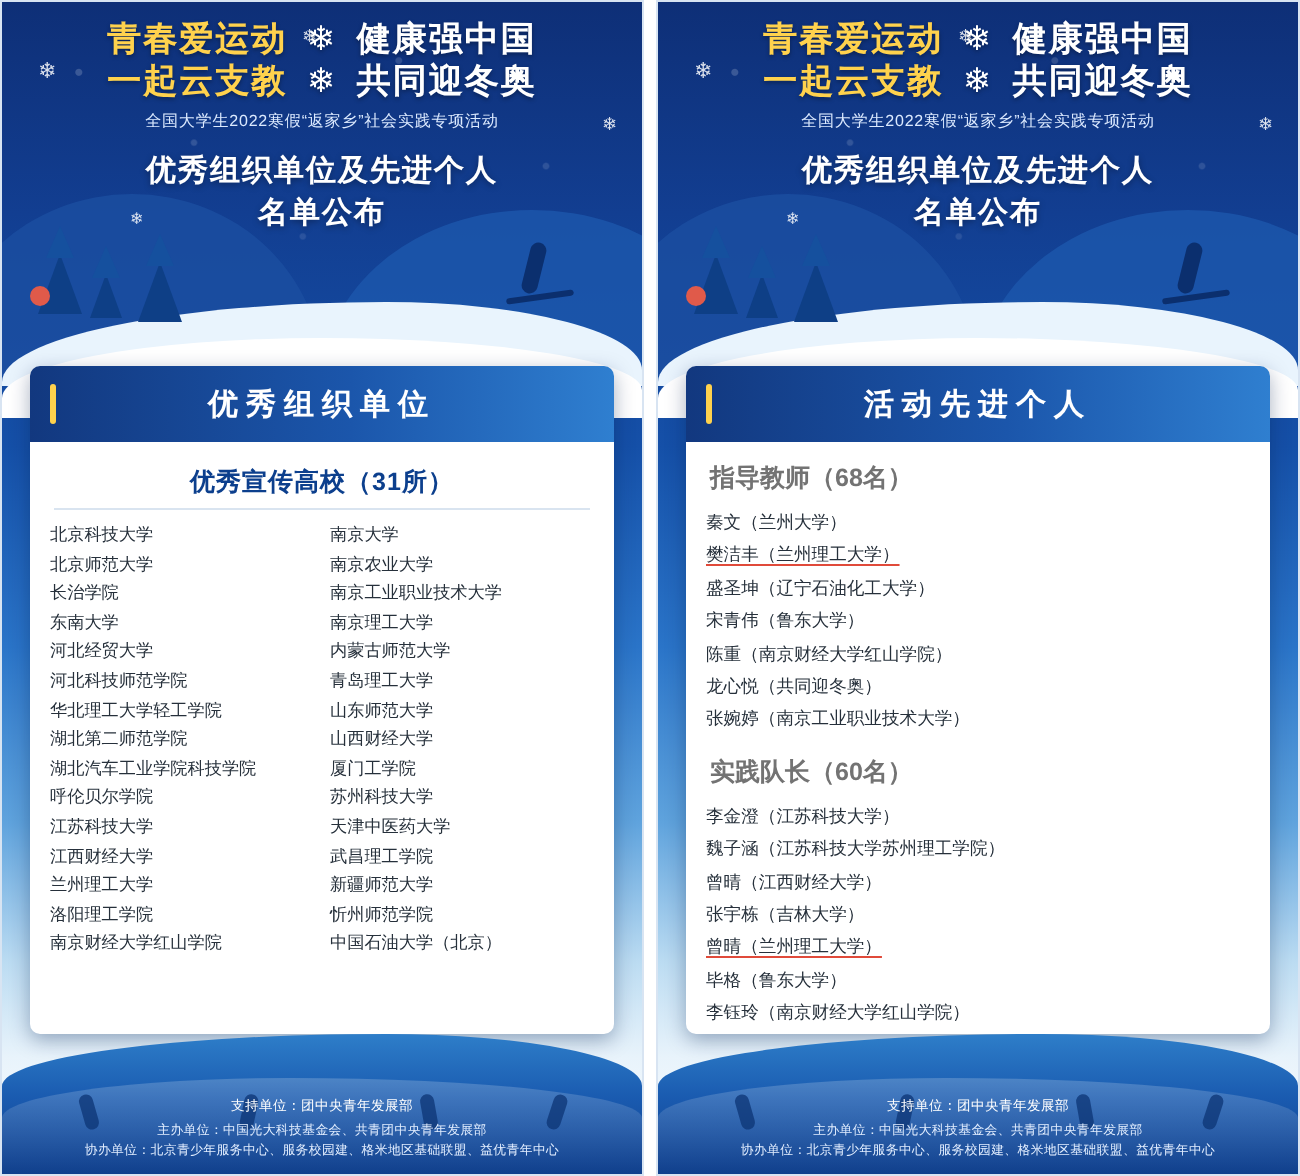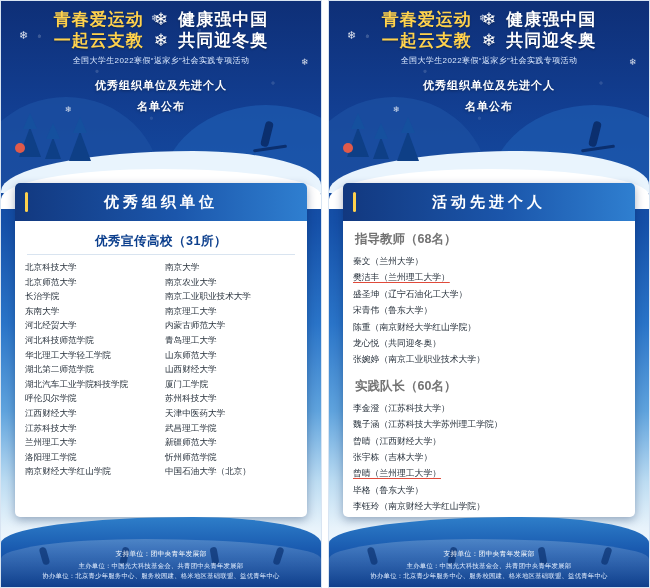--- a/index.html
+++ b/index.html
@@ -21,21 +21,21 @@
   .tree{position:absolute;width:0;height:0;border-left:11px solid transparent;border-right:11px solid transparent;border-bottom:30px solid #0e3f86;}
   .tree.s{border-left-width:8px;border-right-width:8px;border-bottom-width:22px;}
   .tree:after{content:"";position:absolute;left:-7px;top:-14px;width:0;height:0;border-left:7px solid transparent;border-right:7px solid transparent;border-bottom:16px solid #15509e;}
   
   .titleblock{position:absolute;left:0;right:0;top:8px;text-align:center;z-index:5;}
   .t1{color:#ffd24d;font-size:17px;font-weight:bold;letter-spacing:1px;line-height:21px;text-shadow:0 1px 2px rgba(0,0,0,.35);}
   .t1 .w{color:#ffffff;}
   .t2{color:#ffffff;font-size:17px;font-weight:bold;letter-spacing:1px;line-height:21px;text-shadow:0 1px 2px rgba(0,0,0,.35);}
   .t2 .y{color:#ffd24d;}
   .subline{margin-top:4px;color:#dceaff;font-size:8px;letter-spacing:.4px;}
-  .t3{margin-top:9px;color:#ffffff;font-size:11px;font-weight:bold;line-height:21px;letter-spacing:1px;text-shadow:0 1px 3px rgba(0,0,0,.35);}
+  .t3{margin-top:9px;color:#ffffff;font-size:15px;font-weight:bold;line-height:21px;letter-spacing:1px;text-shadow:0 1px 3px rgba(0,0,0,.35);}
   .snowflake{position:absolute;color:#ffffff;opacity:.85;font-size:11px;}
   
   .skier{position:absolute;background:#0b2f6e;}
   
   .card{position:absolute;left:14px;right:14px;top:182px;bottom:70px;background:#ffffff;border-radius:5px;box-shadow:0 3px 10px rgba(3,30,77,.35);z-index:6;display:flex;flex-direction:column;overflow:hidden;}
   .cardhead{height:38px;background:linear-gradient(90deg,#12387f 0%,#1b56ab 55%,#2f7fd0 100%);display:flex;align-items:center;justify-content:center;position:relative;}
   .cardhead span{color:#ffffff;font-size:15px;font-weight:bold;letter-spacing:4px;}
   .cardhead:before{content:"";position:absolute;left:10px;top:9px;width:3px;height:20px;background:#ffd24d;border-radius:2px;}
   .cardbody{flex:1;padding:8px 10px 6px 10px;overflow:hidden;}
   .sectitle{color:#0c3f8d;font-size:12.5px;font-weight:bold;text-align:center;margin:4px 0 4px;letter-spacing:.5px;}
@@ -109,22 +109,22 @@
             <div class="uni">北京科技大学</div>
             <div class="uni">北京师范大学</div>
             <div class="uni">长治学院</div>
             <div class="uni">东南大学</div>
             <div class="uni">河北经贸大学</div>
             <div class="uni">河北科技师范学院</div>
             <div class="uni">华北理工大学轻工学院</div>
             <div class="uni">湖北第二师范学院</div>
             <div class="uni">湖北汽车工业学院科技学院</div>
             <div class="uni">呼伦贝尔学院</div>
+            <div class="uni">江苏科技大学</div>
             <div class="uni">江西财经大学</div>
-            <div class="uni">江苏科技大学</div>
             <div class="uni">兰州理工大学</div>
             <div class="uni">洛阳理工学院</div>
             <div class="uni">南京财经大学红山学院</div>
           </div>
           <div class="col">
             <div class="uni">南京大学</div>
             <div class="uni">南京农业大学</div>
             <div class="uni">南京工业职业技术大学</div>
             <div class="uni">南京理工大学</div>
             <div class="uni">内蒙古师范大学</div>

